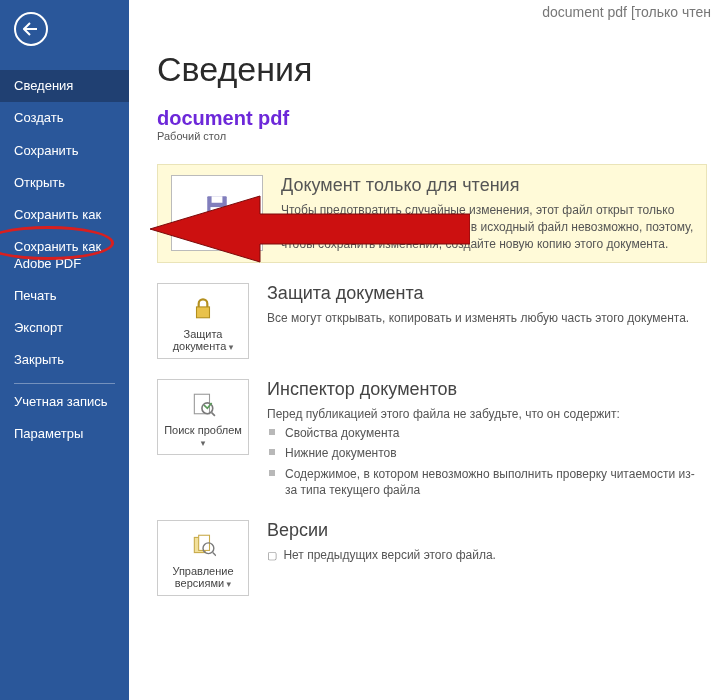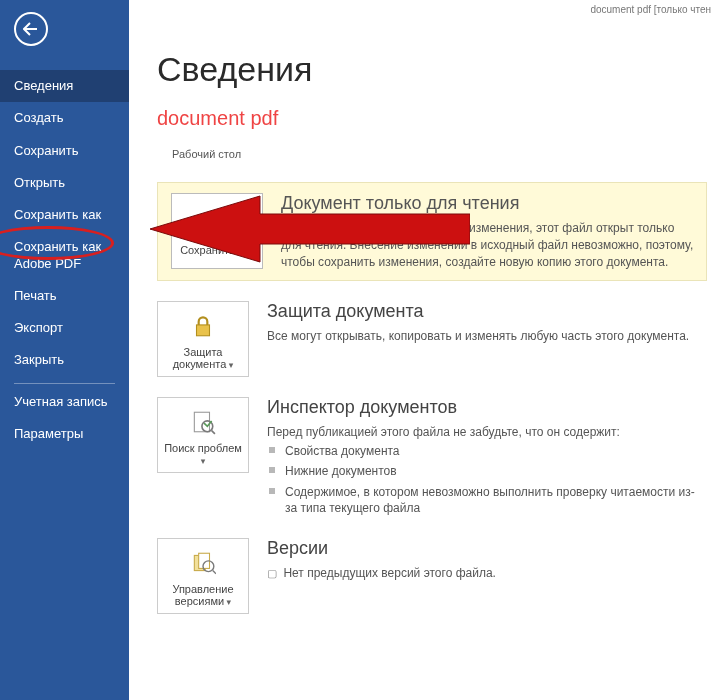--- a/index.html
+++ b/index.html
@@ -8,21 +8,21 @@
     width: 717px; height: 700px;
     overflow: hidden;
     background: #fff;
     position: relative;
   }
   .titlebar {
     position: absolute; top: 0; left: 0; right: 0;
     height: 22px;
     background: #fff;
     color: #777;
-    font-size: 10px;
+    font-size: 14px;
     text-align: right;
     padding: 4px 6px 0 0;
   }
   .sidebar {
     position: absolute; top: 0; left: 0; bottom: 0;
     width: 129px;
     background: #2A579A;
     color: #fff;
     padding-top: 12px;
   }
@@ -54,30 +54,29 @@
     padding: 50px 10px 20px 28px;
     overflow: hidden;
   }
   .page-title {
     font-size: 34px;
     font-weight: 300;
     color: #2a2a2a;
     margin-bottom: 18px;
   }
   .doc-title {
-    color: #ef4444;
+    color: #6d28d9;
     font-size: 20px;
-    font-weight: 400;
-    margin-bottom: 18px;
+    font-weight: 700;
+    margin-bottom: 0;
   }
   .location {
     font-size: 11px;
     color: #555;
     margin-bottom: 22px;
-    margin-left: 15px;
   }
   .section {
     display: flex;
     align-items: flex-start;
     gap: 18px;
     margin-bottom: 20px;
     padding-right: 4px;
   }
   .tile {
     border: 1px solid #ccc;

